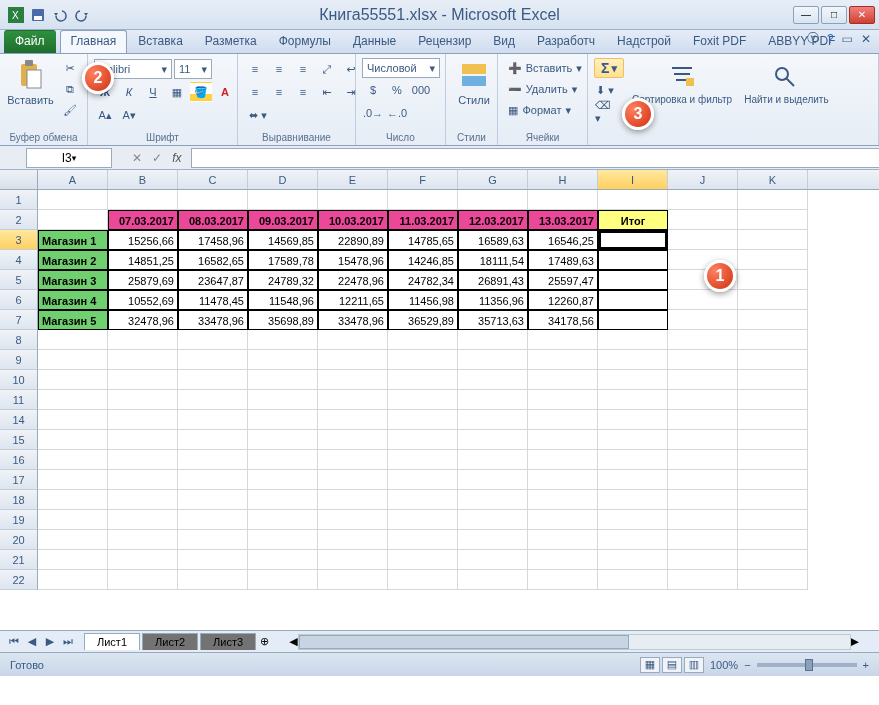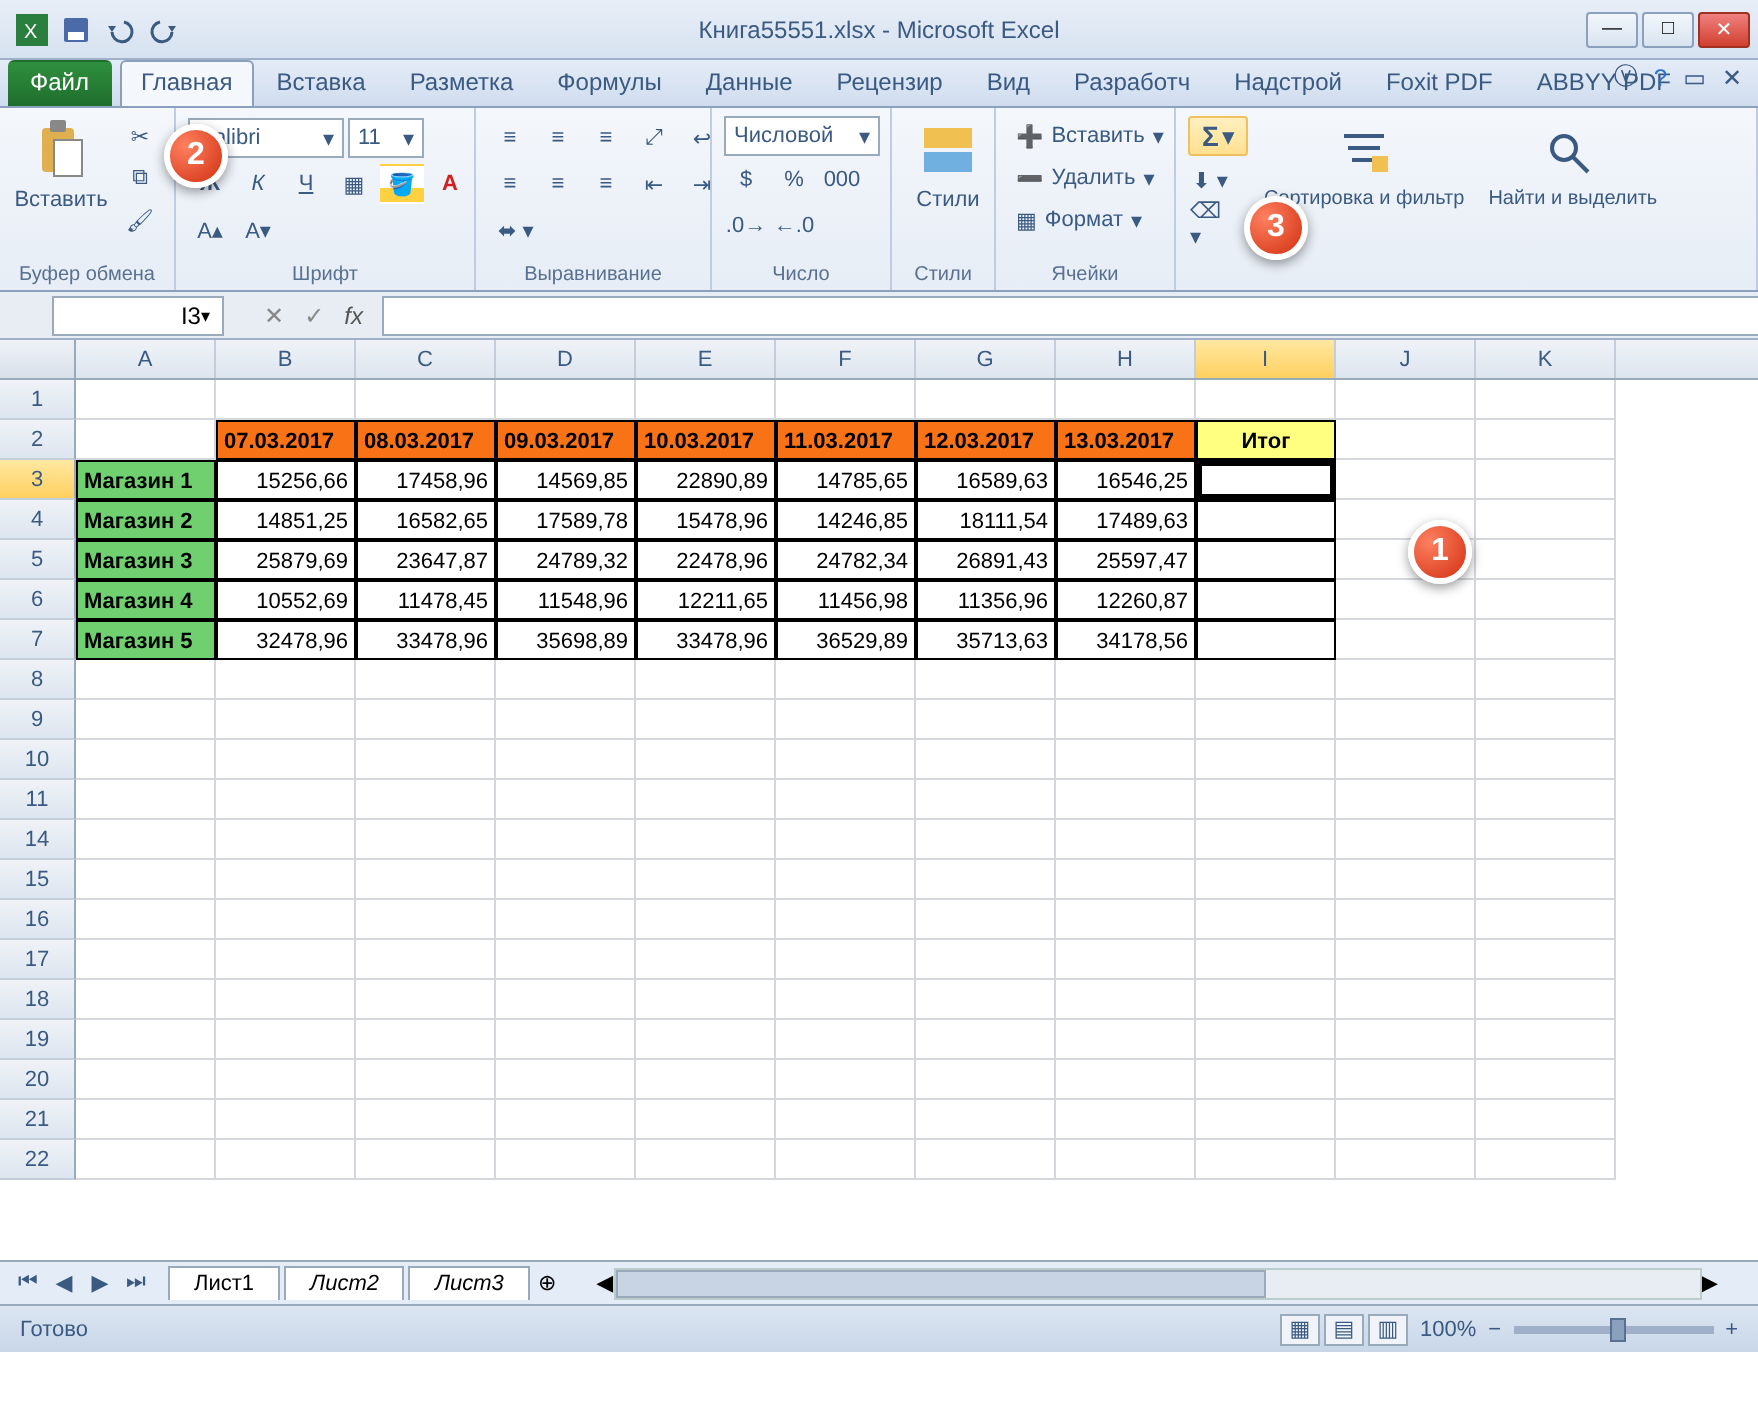--- a/index.html
+++ b/index.html
@@ -2,21 +2,21 @@
 <html><head>
 <meta charset="utf-8">
 <style>
 * { box-sizing: border-box; margin: 0; padding: 0; font-family: 'Segoe UI', Tahoma, sans-serif; }
 body { background: #fff; width: 879px; height: 705px; overflow: hidden; position: relative; }
 
 
 .titlebar { height: 30px; background: linear-gradient(#e8eef7, #d6e2f0); border-bottom: 1px solid #a0b0c8; display: flex; align-items: center; font-size: 12px; position: relative; }
 .qat { display: flex; gap: 6px; padding: 0 8px; align-items: center; }
 .qat-icon { width: 16px; height: 16px; cursor: pointer; }
-.title-text { position: absolute; left: 50%; transform: translateX(-50%); color: #3b5a82; font-size: 12px; }
+.title-text { position: absolute; left: 50%; transform: translateX(-50%); color: #3b5a82; font-size: 16px; }
 .win-controls { position: absolute; right: 4px; display: flex; gap: 2px; }
 .win-btn { width: 26px; height: 18px; border: 1px solid #8aa0bd; background: linear-gradient(#f2f6fb,#d9e4f1); font-size: 10px; display:flex; align-items:center; justify-content:center; cursor:pointer; border-radius:2px;}
 .win-btn.close { background: linear-gradient(#f08080,#d04030); color:#fff; border-color:#a03020;}
 
 
 .tabs { height: 24px; background: linear-gradient(#e4ecf7,#d0ddef); display:flex; font-size:12px; padding-left:4px; border-bottom:1px solid #8aa0bd; position:relative;}
 .tab { padding: 3px 10px; color:#3b5a82; cursor:pointer; border:1px solid transparent; border-bottom:none;}
 .tab.file { background: linear-gradient(#2f8f3f,#1e6e2c); color:#fff; border-radius:3px 3px 0 0; margin-right:4px;}
 .tab.active { background:#f4f7fb; border-color:#8aa0bd; border-radius:3px 3px 0 0;}
 .tabs-right { position:absolute; right:8px; display:flex; gap:8px; align-items:center; color:#3b5a82;}
@@ -30,48 +30,48 @@
 .big-btn .ico { width:32px; height:32px; display:flex; align-items:center; justify-content:center;}
 .small-row { display:flex; gap:2px; align-items:center; height:22px;}
 .small-btn { width:22px; height:20px; border:1px solid transparent; display:flex; align-items:center; justify-content:center; cursor:pointer; font-size:11px;}
 .combo { height:20px; border:1px solid #9ab; background:#fff; display:flex; align-items:center; padding:0 4px; font-size:11px; cursor:pointer;}
 .stack { display:flex; flex-direction:column; gap:1px;}
 .menu-item { display:flex; align-items:center; gap:4px; height:20px; padding:0 4px; cursor:pointer; font-size:11px;}
 .sigma-btn { border:1px solid #f0c060; background: linear-gradient(#fff0c0,#ffe090); padding:1px 6px; border-radius:2px; display:flex; align-items:center; gap:2px; cursor:pointer; font-weight:bold;}
 
 
 .formula-bar { height:24px; border-bottom:1px solid #a0b0c8; display:flex; align-items:center; background:#e8edf4; font-size:12px;}
-.name-box { width:86px; height:20px; border:1px solid #9ab; background:#fff; margin-left:26px; padding:0 6px; display:flex; align-items:center; justify-content:flex-end;}
+.name-box { width:86px; height:20px; border:1px solid #9ab; background:#fff; margin-left:26px; padding:0 6px; display:flex; align-items:center; justify-content:center;}
 .fx-area { display:flex; align-items:center; gap:10px; margin-left:20px; flex:1;}
 .fx-btn { font-style:italic; color:#555; cursor:pointer;}
 .formula-input { flex:1; height:20px; border:1px solid #9ab; border-right:none; background:#fff;}
 
 
 .grid-area { position:relative; height: 460px; overflow:hidden; background:#fff;}
 .col-headers { display:flex; height:20px; background: linear-gradient(#f0f3f8,#dde5ef); border-bottom:1px solid #9ab; font-size:11px;}
 .corner { width:38px; border-right:1px solid #9ab; background: linear-gradient(#eef2f7,#d8e0ea);}
 .col-h { width:70px; border-right:1px solid #c4cedb; text-align:center; line-height:20px; color:#3b5a82; cursor:pointer;}
 .col-h.sel { background: linear-gradient(#ffe8a0,#ffd060);}
 .rows { }
 .row { display:flex; height:20px;}
 .row-h { width:38px; background: linear-gradient(#f0f3f8,#dde5ef); border-right:1px solid #9ab; border-bottom:1px solid #c4cedb; text-align:center; font-size:11px; line-height:20px; color:#3b5a82; cursor:pointer;}
 .row-h.sel { background: linear-gradient(#ffe8a0,#ffd060);}
 .cell { width:70px; height:20px; border-right:1px solid #d4d8dd; border-bottom:1px solid #d4d8dd; font-size:11px; padding:0 3px; line-height:20px; overflow:hidden; text-align:right; color:#000;}
-.cell.thead { background:#f97316; font-weight:bold; text-align:left; border:1px solid #000; border-top:1px solid #000;}
+.cell.thead { background:#ec4899; font-weight:bold; text-align:right; border:1px solid #000; border-top:1px solid #000;}
 .cell.store { background:#70d070; font-weight:bold; text-align:left; border:1px solid #000;}
 .cell.data { border:1px solid #000; background:#fff;}
 .cell.itog { background:#ffff80; font-weight:bold; text-align:center; border:1px solid #000;}
 .cell.selected { border:3px solid #000 !important; background:#fff; position:relative;}
 
 
 .sheet-tabs { height:22px; background:#e4ecf7; border-top:1px solid #9ab; display:flex; align-items:center; font-size:11px;}
 .sheet-nav { display:flex; gap:2px; padding:0 6px;}
 .sheet-nav span{ width:16px; text-align:center; cursor:pointer; color:#3b5a82;}
 .sheet-tab { padding:2px 12px; background:#fff; border:1px solid #9ab; border-bottom:none; margin-left:2px; cursor:pointer;}
-.sheet-tab.inactive { background:#ffffff;font-style:italic;}
+.sheet-tab.inactive { background:#737373;}
 .hscroll { flex:1; margin:0 20px; display:flex; align-items:center;}
 .hscroll-track { flex:1; height:16px; background:#e8edf4; border:1px solid #bcc; position:relative;}
 .status-bar { height:24px; background: linear-gradient(#dce6f2,#c8d6e8); border-top:1px solid #9ab; display:flex; align-items:center; font-size:11px; padding:0 10px; color:#3b5a82; justify-content:space-between;}
 .zoom { display:flex; align-items:center; gap:6px;}
 .zoom-track { width:100px; height:4px; background:#a0b0c8; position:relative;}
 .zoom-thumb { position:absolute; left:48px; top:-4px; width:8px; height:12px; background:#8aa0bd; border:1px solid #5a7090;}
 .view-btns { display:flex; gap:2px;}
 .view-btns span { width:20px; height:16px; border:1px solid #9ab; background:#f0f4fa; cursor:pointer; display:flex; align-items:center; justify-content:center;}
 
 

